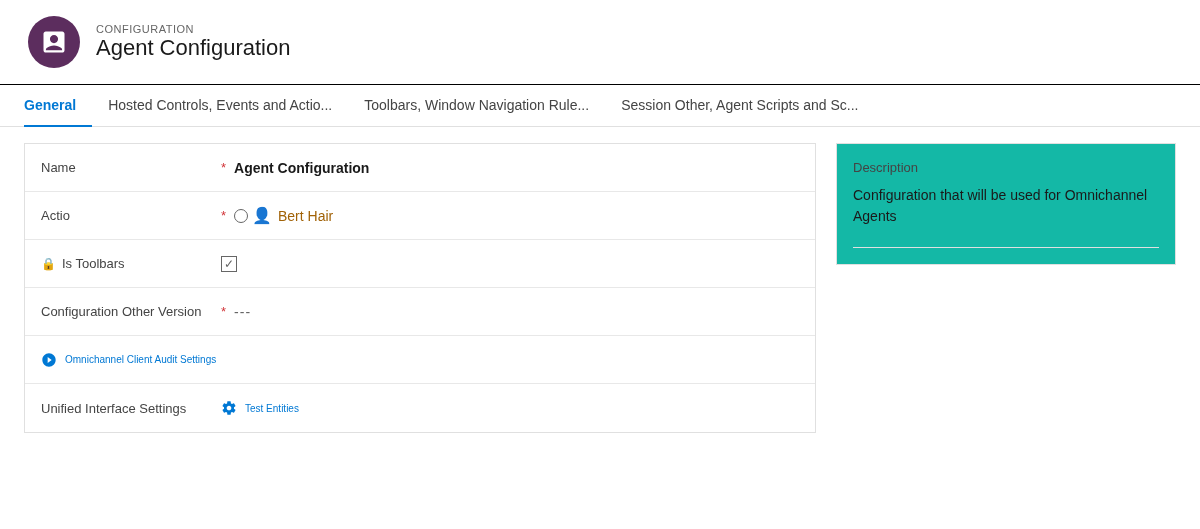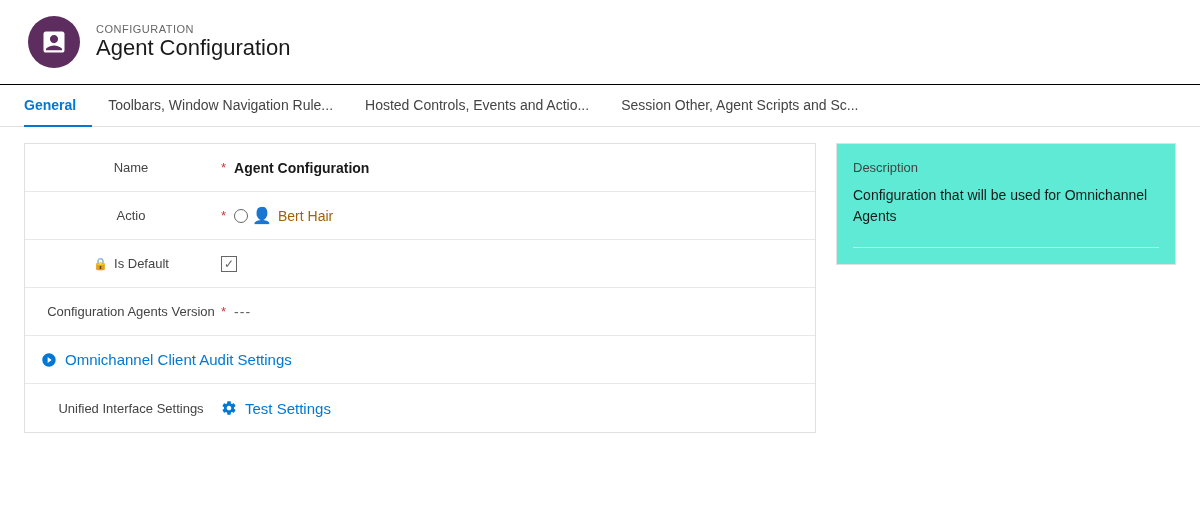--- a/index.html
+++ b/index.html
@@ -86,21 +86,20 @@
       border-bottom: none;
     }
     .field-label {
       width: 180px;
       color: #444;
       font-size: 13px;
       display: flex;
       align-items: center;
       gap: 6px;
       flex-shrink: 0;
-      justify-content: center;
     }
     .field-label .lock-icon {
       font-size: 12px;
       color: #666;
     }
     .field-required {
       color: #d13438;
       font-size: 13px;
       margin-right: 8px;
       flex-shrink: 0;
@@ -138,30 +137,30 @@
       justify-content: center;
       font-size: 12px;
       color: #666;
     }
     .link-value {
       display: flex;
       align-items: center;
       gap: 8px;
       color: #0078d4;
       cursor: pointer;
-      font-size: 15px;
+      font-size: 10px;
     }
     .link-value svg {
       width: 16px;
       height: 16px;
     }
     .description-section {
       width: 340px;
       border: 1px solid #e0e0e0;
-      background: #5eead4;
+      background: #14b8a6;
       padding: 16px;
       flex-shrink: 0;
       align-self: flex-start;
     }
     .desc-label {
       font-size: 13px;
       color: #444;
       margin-bottom: 10px;
     }
     .desc-text {
@@ -200,22 +199,22 @@
     </svg>
   </div>
   <div class="header-text">
     <div class="label">CONFIGURATION</div>
     <div class="title">Agent Configuration</div>
   </div>
 </div>
 
 <div class="tabs">
   <div class="tab active">General</div>
+  <div class="tab">Hosted Controls, Events and Actio...</div>
   <div class="tab">Toolbars, Window Navigation Rule...</div>
-  <div class="tab">Hosted Controls, Events and Actio...</div>
   <div class="tab">Session Other, Agent Scripts and Sc...</div>
 </div>
 
 <div class="content">
 
   <div class="form-section">
 
     <div class="form-row">
       <div class="field-label">
         <span>Name</span>
@@ -236,32 +235,32 @@
             <span style="font-size:16px; color:#555;">👤</span>
           </div>
           <a href="#" style="color:#a16207; text-decoration:none;">Bert Hair</a>
         </div>
       </div>
     </div>
 
     <div class="form-row">
       <div class="field-label">
         <span class="lock-icon">🔒</span>
-        <span>Is Default</span>
+        <span>Is Toolbars</span>
       </div>
       <div class="field-value">
         <div class="checkbox-container">
           <div class="checkbox-display">✓</div>
         </div>
       </div>
     </div>
 
     <div class="form-row">
       <div class="field-label">
-        <span>Configuration Agents Version</span>
+        <span>Configuration Other Version</span>
       </div>
       <span class="field-required">*</span>
       <div class="field-value dashes">---</div>
     </div>
 
     <div class="form-row">
       <div class="field-value">
         <div class="link-value">
           <span class="settings-icon-blue">
             <svg viewBox="0 0 24 24" width="16" height="16" fill="#0078d4">
@@ -277,21 +276,21 @@
       <div class="field-label">
         <span>Unified Interface Settings</span>
       </div>
       <div class="field-value">
         <div class="link-value">
           <span class="settings-icon-blue">
             <svg viewBox="0 0 24 24" width="16" height="16" fill="#0078d4">
               <path d="M19.43 12.98c.04-.32.07-.64.07-.98 0-.34-.03-.66-.07-.98l2.11-1.65c.19-.15.24-.42.12-.64l-2-3.46c-.12-.22-.39-.3-.61-.22l-2.49 1c-.52-.4-1.08-.73-1.69-.98l-.38-2.65C14.46 2.18 14.25 2 14 2h-4c-.25 0-.46.18-.49.42l-.38 2.65c-.61.25-1.17.59-1.69.98l-2.49-1c-.23-.09-.49 0-.61.22l-2 3.46c-.13.22-.07.49.12.64l2.11 1.65c-.04.32-.07.65-.07.98 0 .33.03.66.07.98l-2.11 1.65c-.19.15-.24.42-.12.64l2 3.46c.12.22.39.3.61.22l2.49-1c.52.4 1.08.73 1.69.98l.38 2.65c.03.24.24.42.49.42h4c.25 0 .46-.18.49-.42l.38-2.65c.61-.25 1.17-.58 1.69-.98l2.49 1c.23.09.49 0 .61-.22l2-3.46c.12-.22.07-.49-.12-.64l-2.11-1.65zM12 15.5c-1.93 0-3.5-1.57-3.5-3.5s1.57-3.5 3.5-3.5 3.5 1.57 3.5 3.5-1.57 3.5-3.5 3.5z"></path>
             </svg>
           </span>
-          <span style="color:#0078d4;">Test Settings</span>
+          <span style="color:#0078d4;">Test Entities</span>
         </div>
       </div>
     </div>
 
   </div>
 
   <div class="description-section">
     <div class="desc-label">Description</div>
     <div class="desc-text">Configuration that will be used for Omnichannel Agents</div>
   </div>

